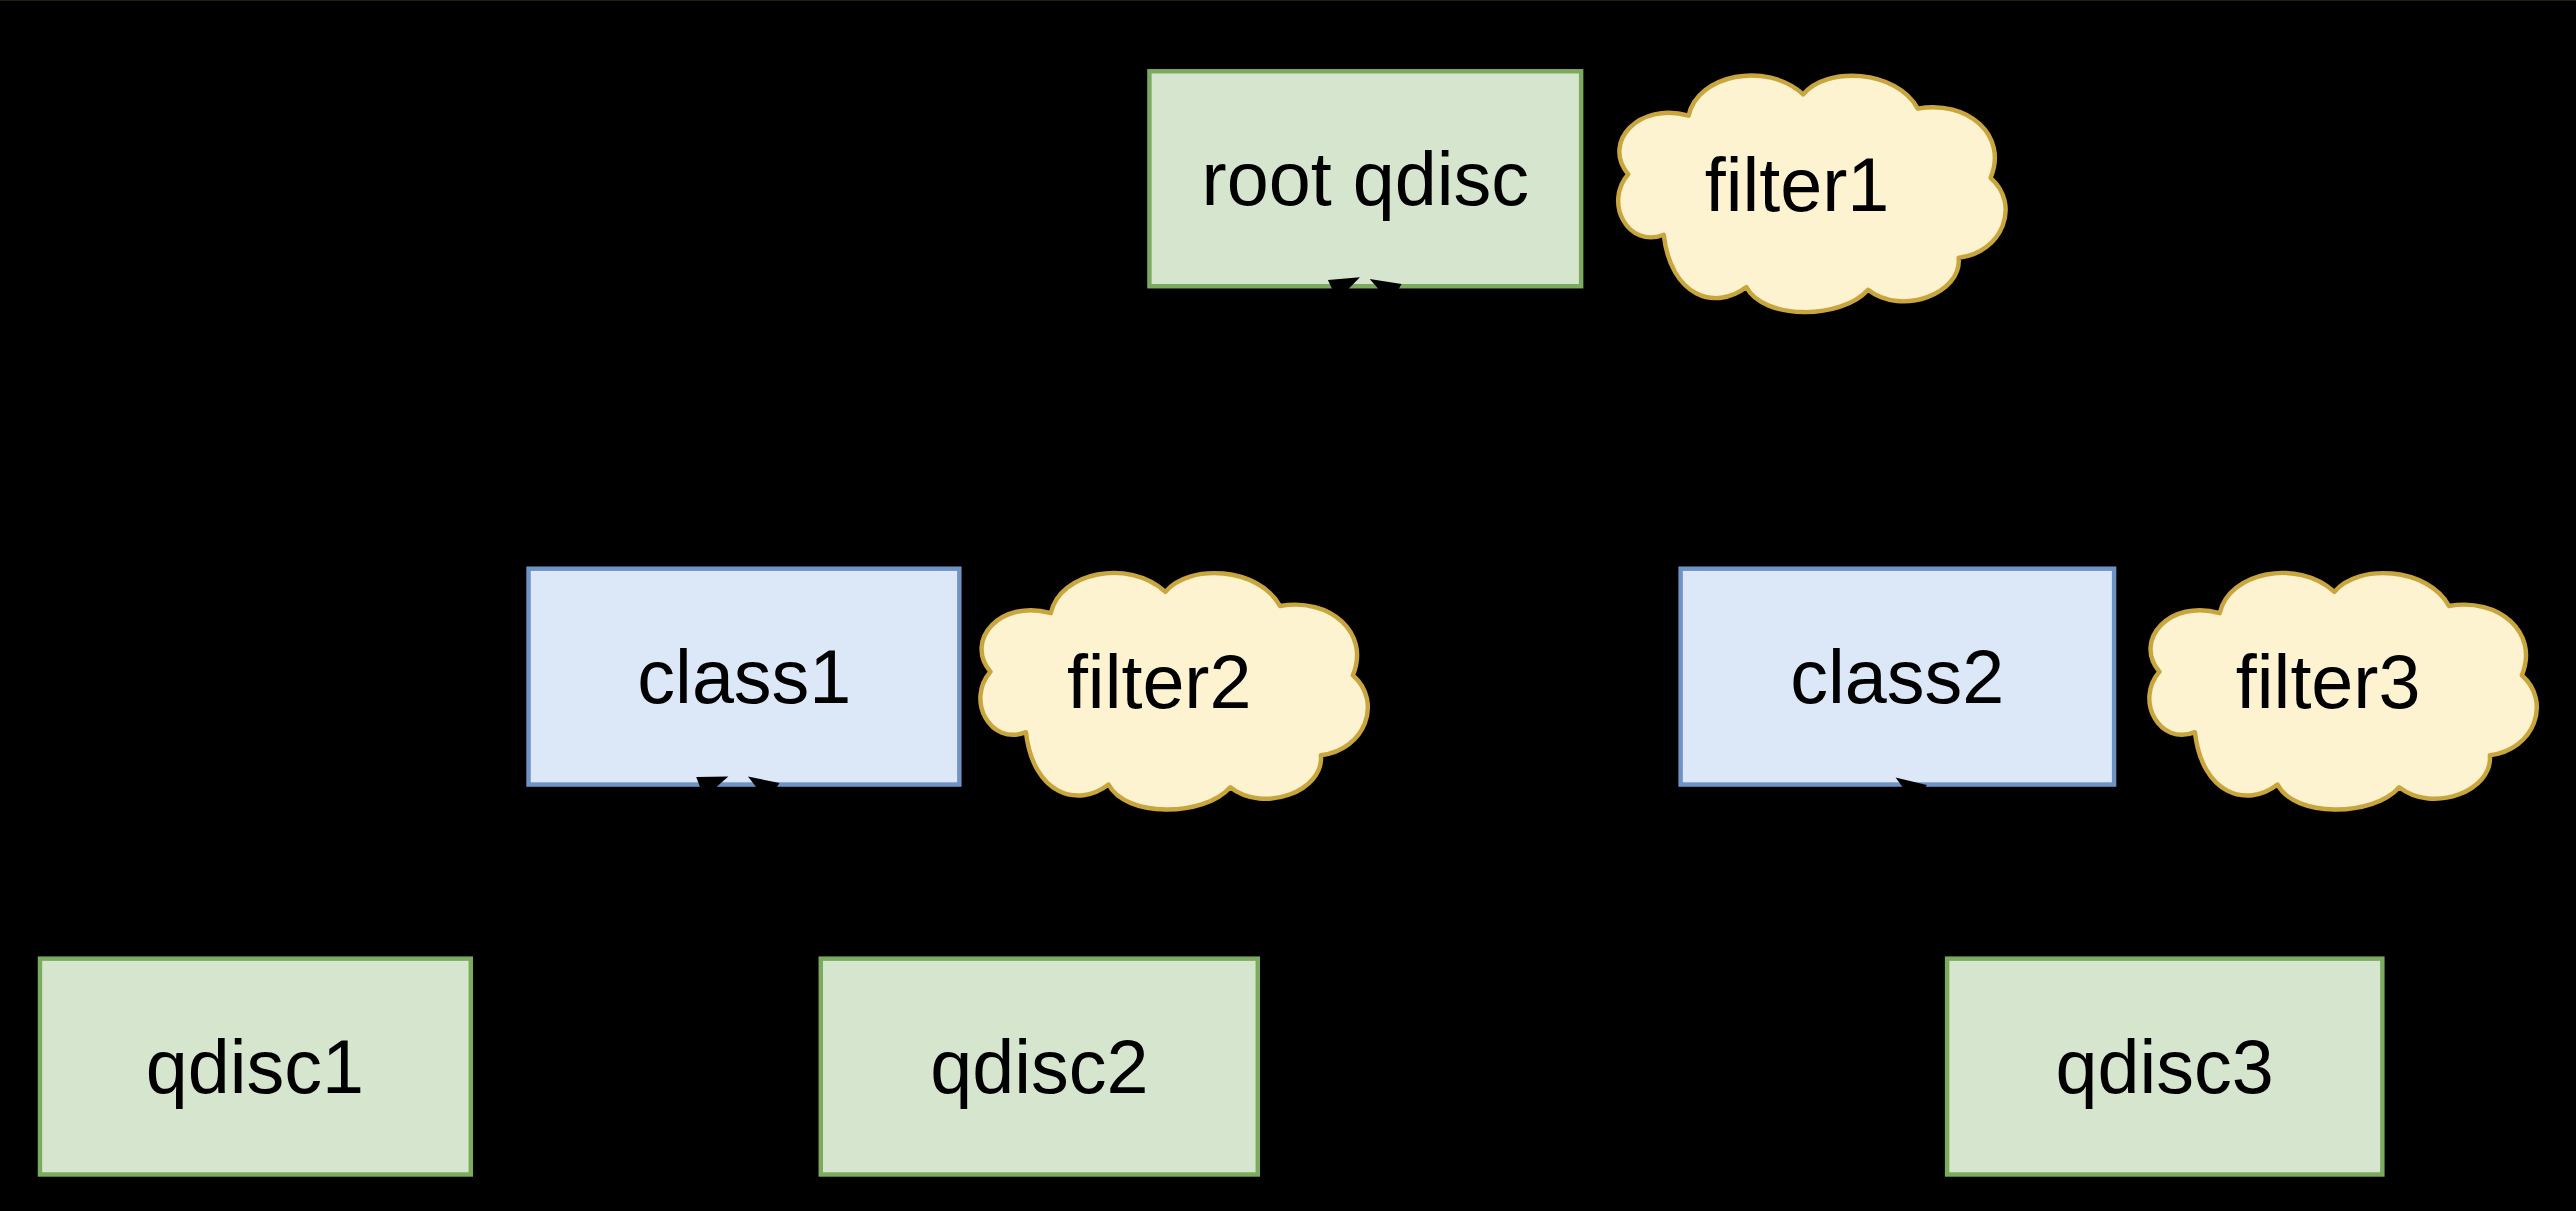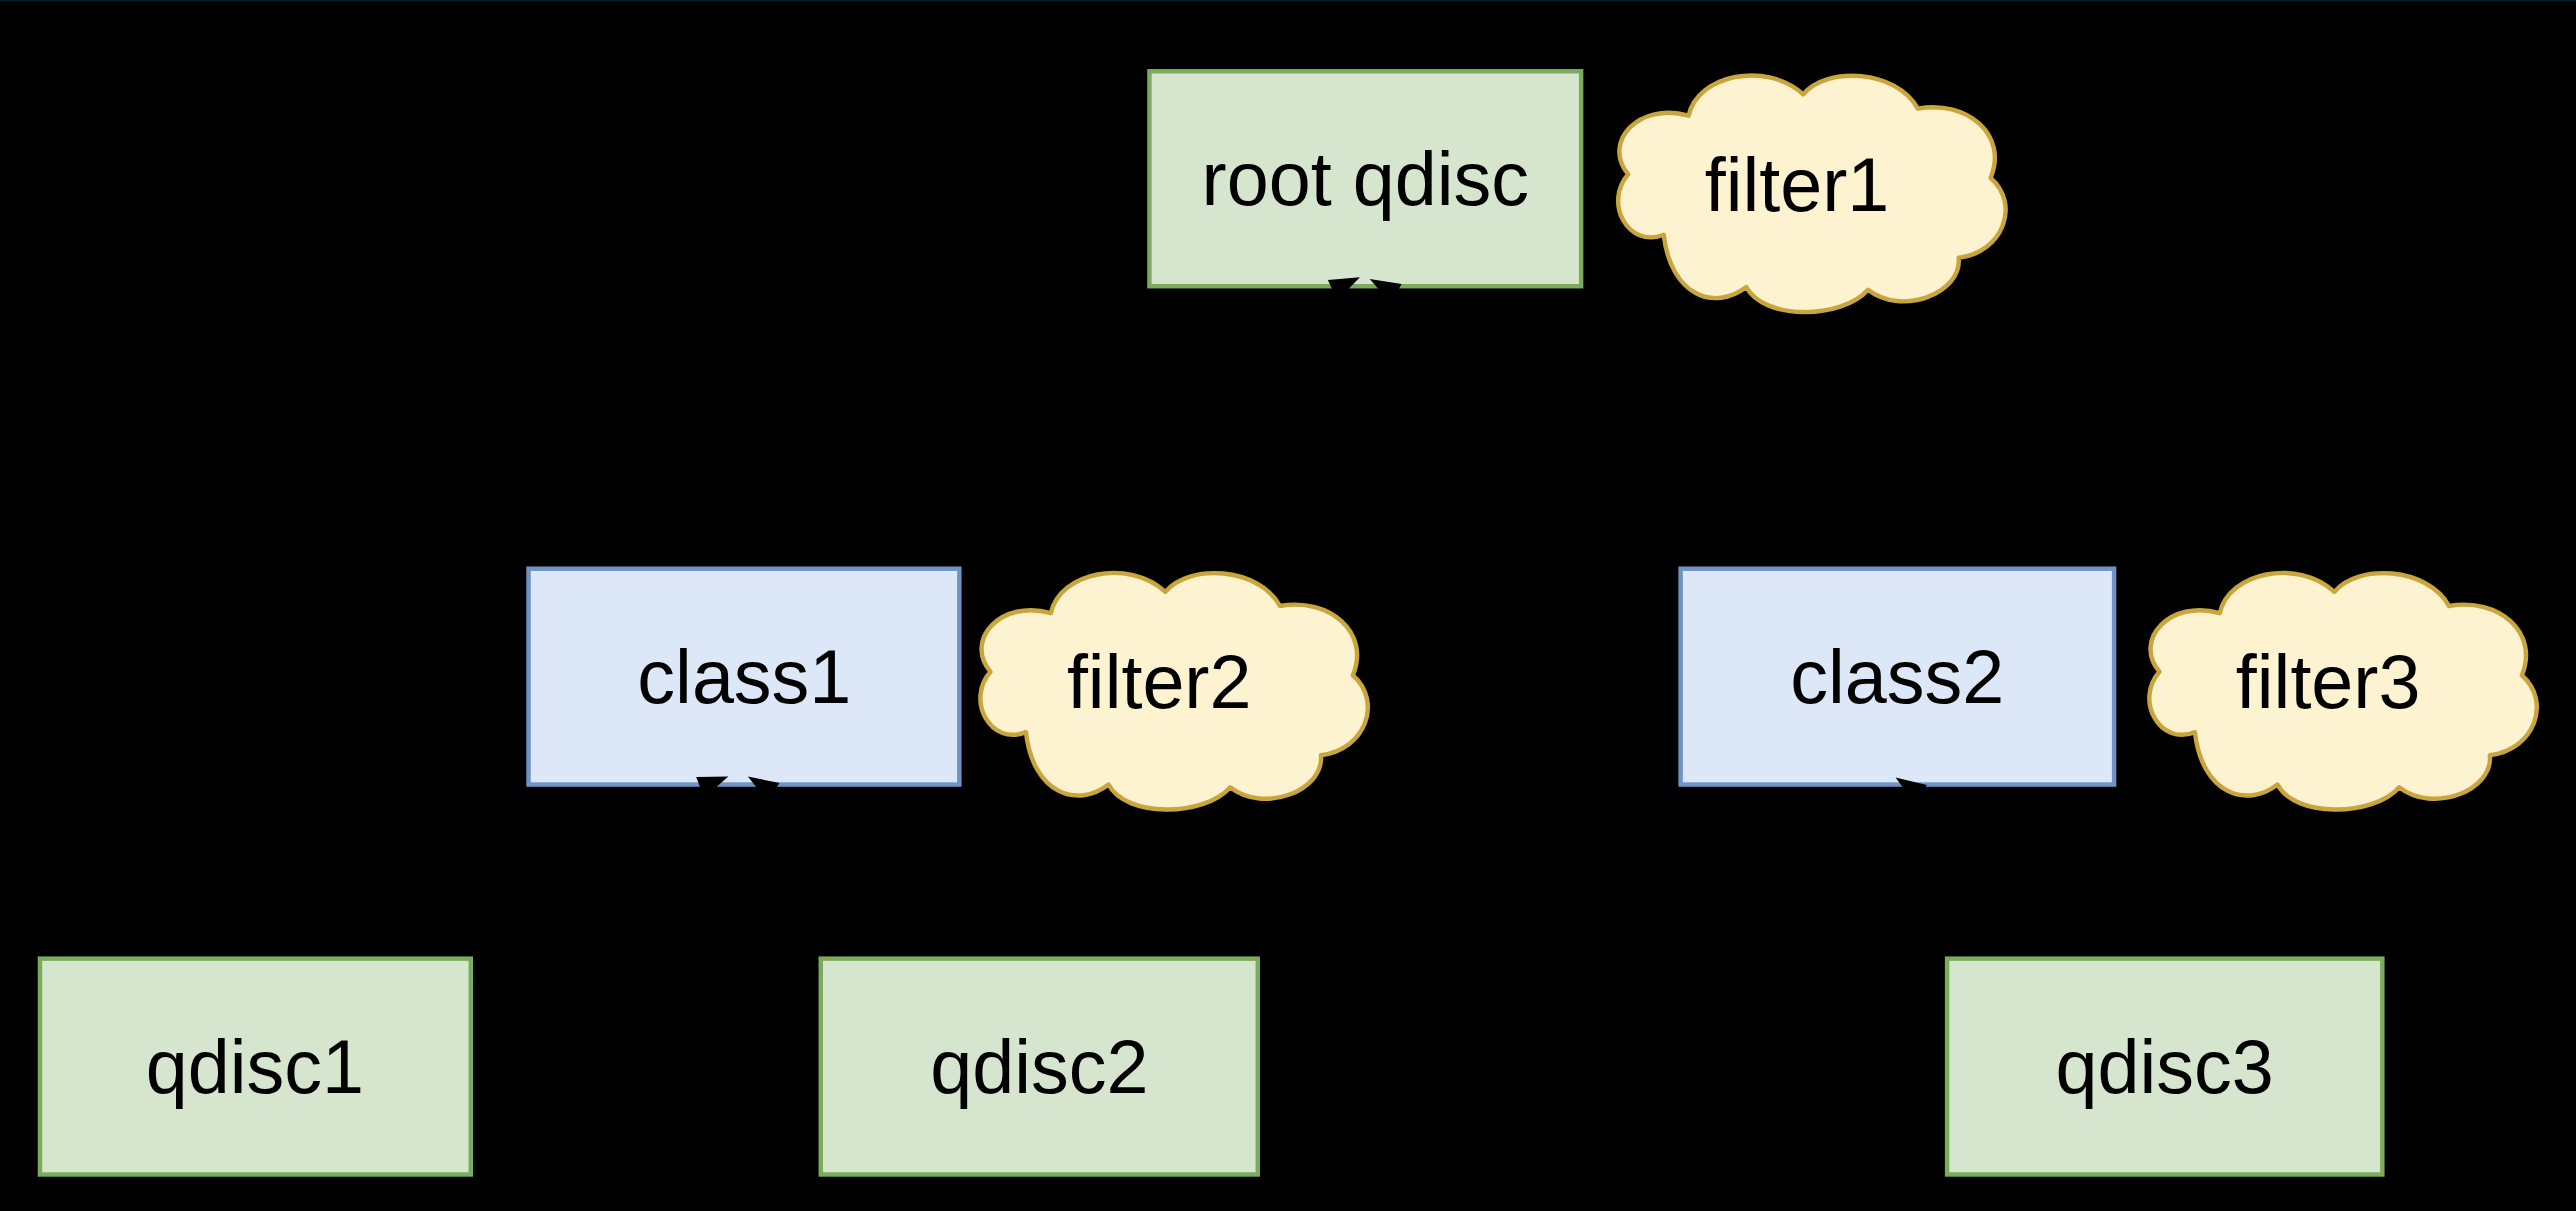--- a/index.html
+++ b/index.html
@@ -1,20 +1,20 @@
 <!DOCTYPE html>
 <html style="font-size:14px"><head>
 <meta charset="utf-8">
 <style>
   html, body { margin: 0; padding: 0; background: #000000; }
   .canvas {
     width: 2576px;
     height: 1212px;
     position: relative;
-    background: #0ea5e9;
+    background: #84cc16;
     overflow: hidden;
   }
   svg { display: block; }
   .node-label, .cloud-label {
     font-family: "Liberation Sans", "DejaVu Sans", sans-serif;
     font-size: 85px;
     fill: #000000;
   }
   .edge-line {
     stroke: #000000;

